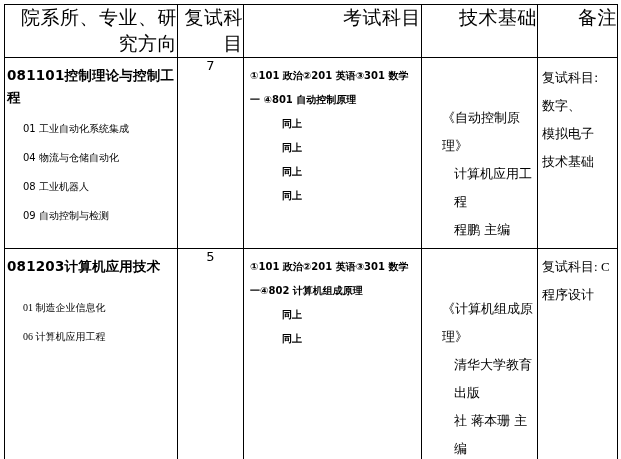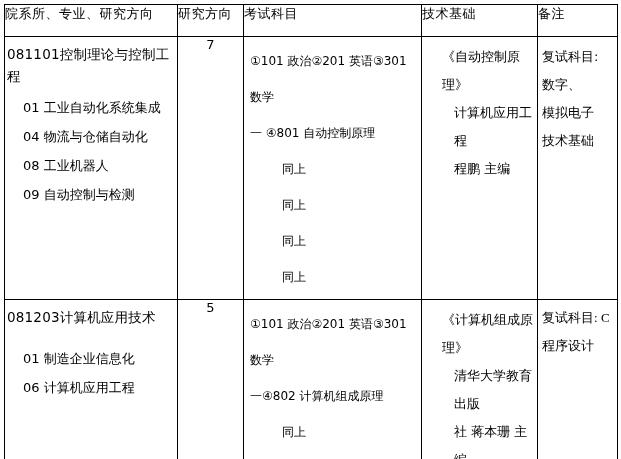--- a/index.html
+++ b/index.html
@@ -36,60 +36,61 @@
   
   col.c1 { width: 173px; }
   col.c2 { width: 66px; }
   col.c3 { width: 178px; }
   col.c4 { width: 116px; }
   col.c5 { width: 80px; }
 
   
   .hdr td {
     height: 32px;
-    text-align: left;
+    text-align: right;
     vertical-align: middle;
-    font-size: 13px;
+    font-size: 19px;
     letter-spacing: 0.5px;
   }
   .major-head {
-    font-weight: normal;
+    font-weight: bold;
     font-size: 13.5px;
     letter-spacing: 0.2px;
     padding: 6px 2px 2px 2px;
     line-height: 22px;
   }
   .dir-list {
     padding: 4px 2px 4px 18px;
-    font-size: 13px;
+    font-size: 10px;
     line-height: 29px;
   }
   .dir-list .dir-item {
     white-space: nowrap;
   }
   .num-cell {
     text-align: center;
     vertical-align: middle;
     font-size: 13px;
   }
   .subj {
     padding: 6px 4px 4px 6px;
-    font-size: 12px;
-    line-height: 36px;
+    font-size: 10px;
+    line-height: 24px;
+    font-weight: bold;
   }
   .subj .l2 { padding-left: 0; }
   .subj .same { padding-left: 32px; }
   .ref {
     padding: 6px 4px 4px 6px;
     font-size: 13px;
     line-height: 28px;
     text-align: left;
   }
   .ref .ln { display: block; }
-  .ref .ind1 { padding-left: 14px; }
+  .ref .ind1 { padding-left: 14px; margin-top: 40px; }
   .ref .ind2 { padding-left: 26px; }
   .remark {
     padding: 6px 4px 4px 4px;
     font-size: 13px;
     line-height: 28px;
   }
   .remark .ln { display: block; }
   .remark-mid {
     padding: 4px;
     font-size: 13px;
@@ -106,21 +107,21 @@
     <colgroup>
       <col class="c1">
         <col class="c2">
         <col class="c3">
         <col class="c4">
         <col class="c5">
     </colgroup>
     <tbody>
       <tr class="hdr">
         <td>院系所、专业、研究方向</td>
-        <td>研究方向</td>
+        <td>复试科目</td>
         <td>考试科目</td>
         <td>技术基础</td>
         <td>备注</td>
       </tr>
 
       <tr>
         <td>
           <div class="major-head">081101控制理论与控制工程</div>
           <div class="dir-list">
             <div class="dir-item">01 工业自动化系统集成</div>
@@ -153,21 +154,21 @@
             <span class="ln">数字、</span>
             <span class="ln">模拟电子</span>
             <span class="ln">技术基础</span>
           </div>
         </td>
       </tr>
 
       <tr>
         <td>
           <div class="major-head">081203计算机应用技术</div>
-          <div class="dir-list" style="padding-top:14px;">
+          <div class="dir-list" style="padding-top:14px;font-family:Liberation Serif, serif;">
             <div class="dir-item">01 制造企业信息化</div>
             <div class="dir-item">06 计算机应用工程</div>
           </div>
         </td>
         <td class="num-cell">5</td>
         <td>
           <div class="subj">
             <div>①101 政治②201 英语③301 数学</div>
             <div class="l2">一④802 计算机组成原理</div>
             <div class="same">同上</div>

